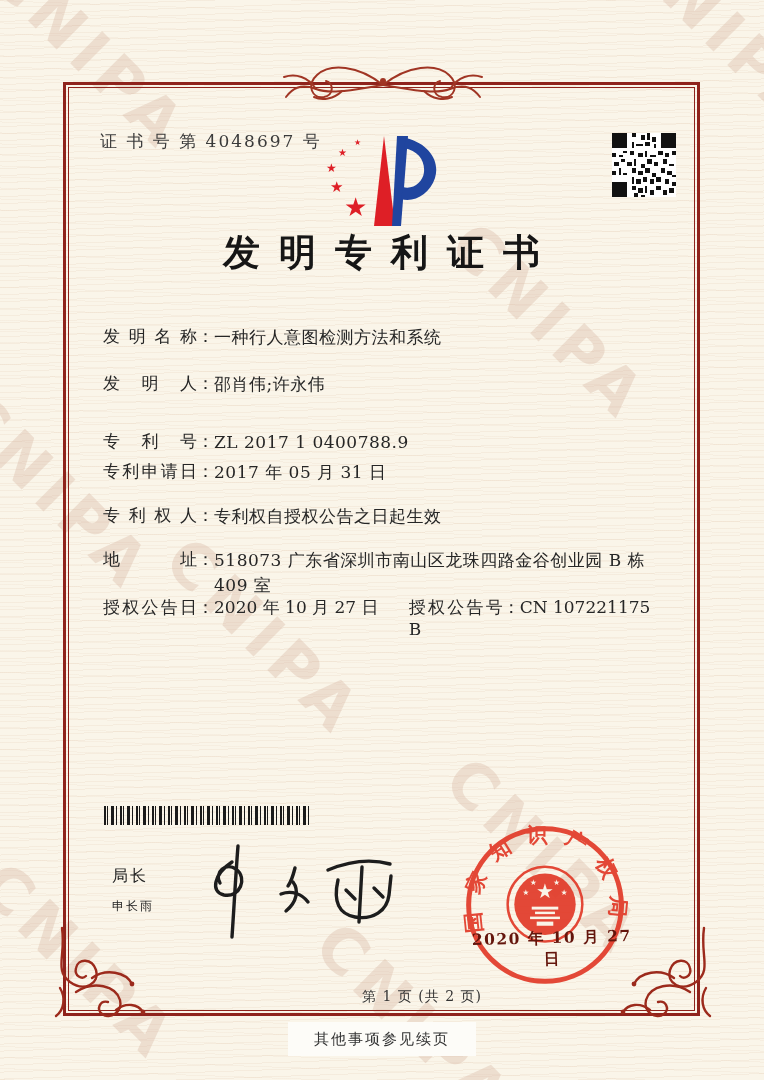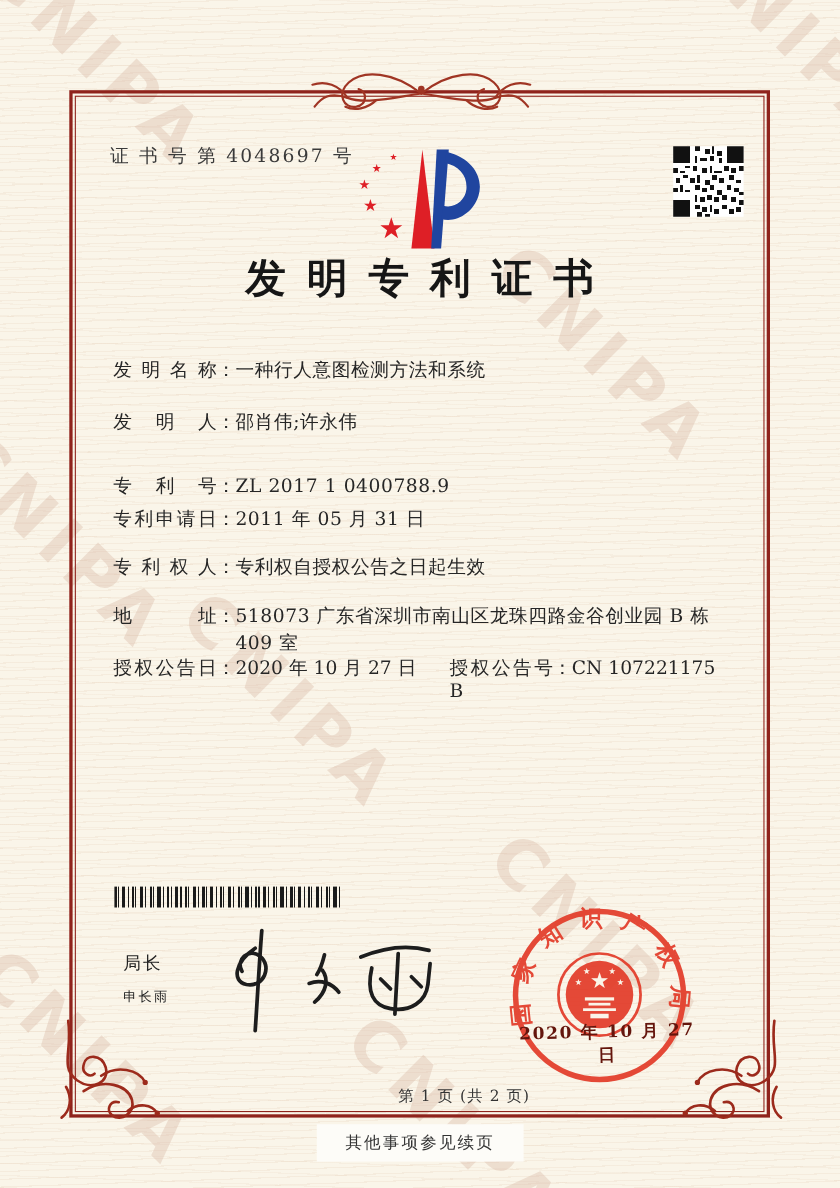--- a/index.html
+++ b/index.html
@@ -176,21 +176,21 @@
   <div class="field f0">
     <span class="lbl">发明名称</span><span class="colon">：</span><span class="val">一种行人意图检测方法和系统</span>
   </div>
   <div class="field f1">
     <span class="lbl">发明人</span><span class="colon">：</span><span class="val">邵肖伟;许永伟</span>
   </div>
   <div class="field f2">
     <span class="lbl">专利号</span><span class="colon">：</span><span class="val">ZL 2017 1 0400788.9</span>
   </div>
   <div class="field f3">
-    <span class="lbl">专利申请日</span><span class="colon">：</span><span class="val">2011 年 05 月 31 日</span>
+    <span class="lbl">专利申请日</span><span class="colon">：</span><span class="val">2017 年 05 月 31 日</span>
   </div>
   <div class="field f4">
     <span class="lbl">专利权人</span><span class="colon">：</span><span class="val">专利权自授权公告之日起生效</span>
   </div>
   <div class="field f5">
     <span class="lbl">地址</span><span class="colon">：</span><span class="val">518073 广东省深圳市南山区龙珠四路金谷创业园 B 栋 409 室</span>
   </div>
 
   <div class="grant">
     <div class="col-date">

